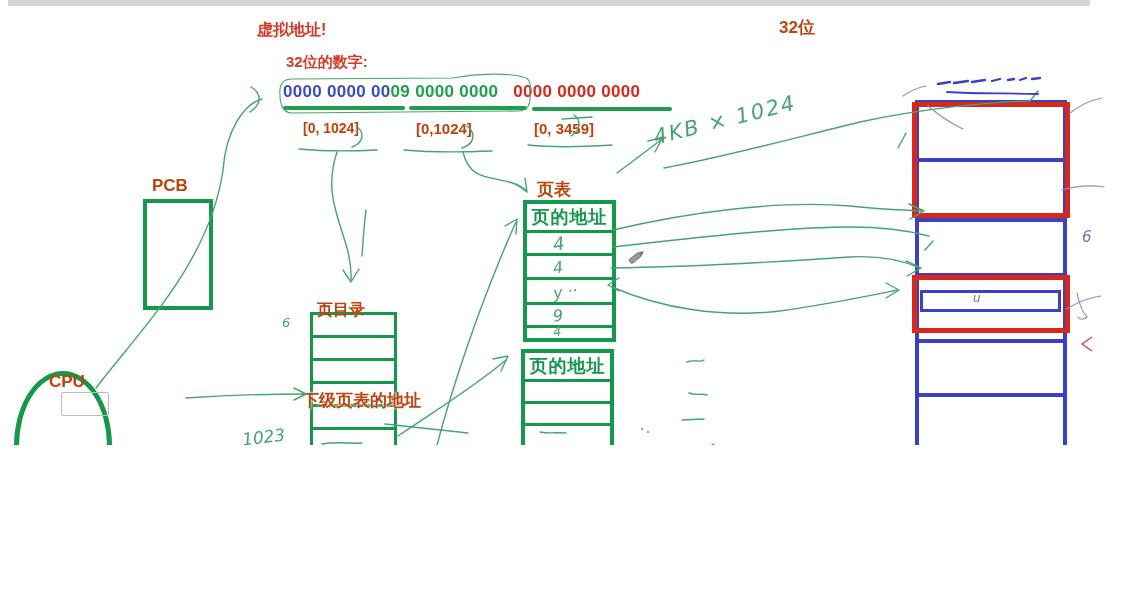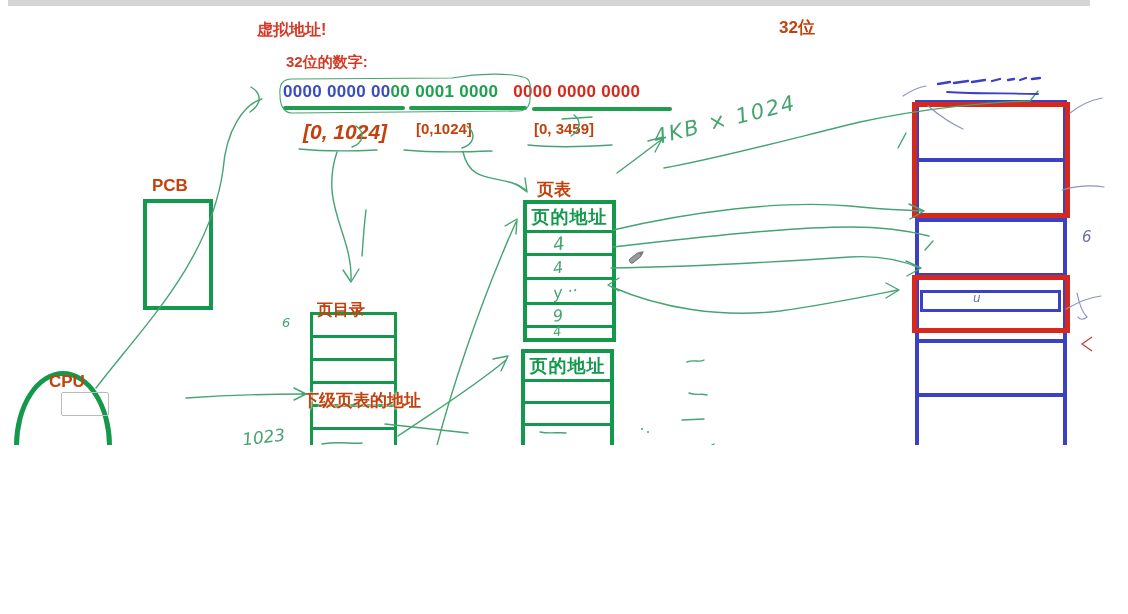--- a/index.html
+++ b/index.html
@@ -38,26 +38,26 @@
 <body>
 
 <div id="canvas">
 
   <div id="topstrip" class="abs"></div>
 
   <div class="lbl r" style="left:257px;top:20px;font-size:16px;">虚拟地址!</div>
   <div class="lbl r" style="left:286px;top:53px;font-size:15px;">32位的数字:</div>
   <div class="lbl g" style="left:779px;top:16px;font-size:17px;">32位</div>
 
-  <div id="binary" class="abs"><span class="b">0000 0000 00</span><span class="gg">00 0001 0000</span><span class="rr">0000 0000 0000</span></div>
+  <div id="binary" class="abs"><span class="b">0000 0000 00</span><span class="gg">09 0000 0000</span><span class="rr">0000 0000 0000</span></div>
   <div class="bin-ul" style="left:283px;top:106px;width:122px;"></div>
   <div class="bin-ul" style="left:409px;top:106px;width:118px;"></div>
   <div class="bin-ul" style="left:532px;top:107px;width:140px;"></div>
 
-  <div class="lbl g" style="left:303px;top:120px;font-size:21px;font-style:italic;">[0, 1024]</div>
+  <div class="lbl g" style="left:303px;top:120px;font-size:14px;">[0, 1024]</div>
   <div class="lbl g" style="left:416px;top:120px;font-size:15px;">[0,1024]</div>
   <div class="lbl g" style="left:534px;top:120px;font-size:15px;">[0, 3459]</div>
 
   <div class="lbl g" style="left:152px;top:176px;font-size:17px;">PCB</div>
   <div class="abs" style="left:143px;top:199px;width:62px;height:103px;border:4px solid #14994c;z-index:3;"></div>
 
   <div class="lbl g" style="left:49px;top:372px;font-size:17px;">CPU</div>
   <div class="abs" style="left:14px;top:371px;width:88px;height:140px;border:5px solid #14994c;border-radius:50%;z-index:3;"></div>
   <div class="abs" style="left:61px;top:392px;width:46px;height:22px;border:1px solid #bcbcbc;border-radius:2px;z-index:4;"></div>
   <div class="abs" style="left:38px;top:461px;width:50px;height:22px;border:3px solid #14994c;z-index:4;"></div>

